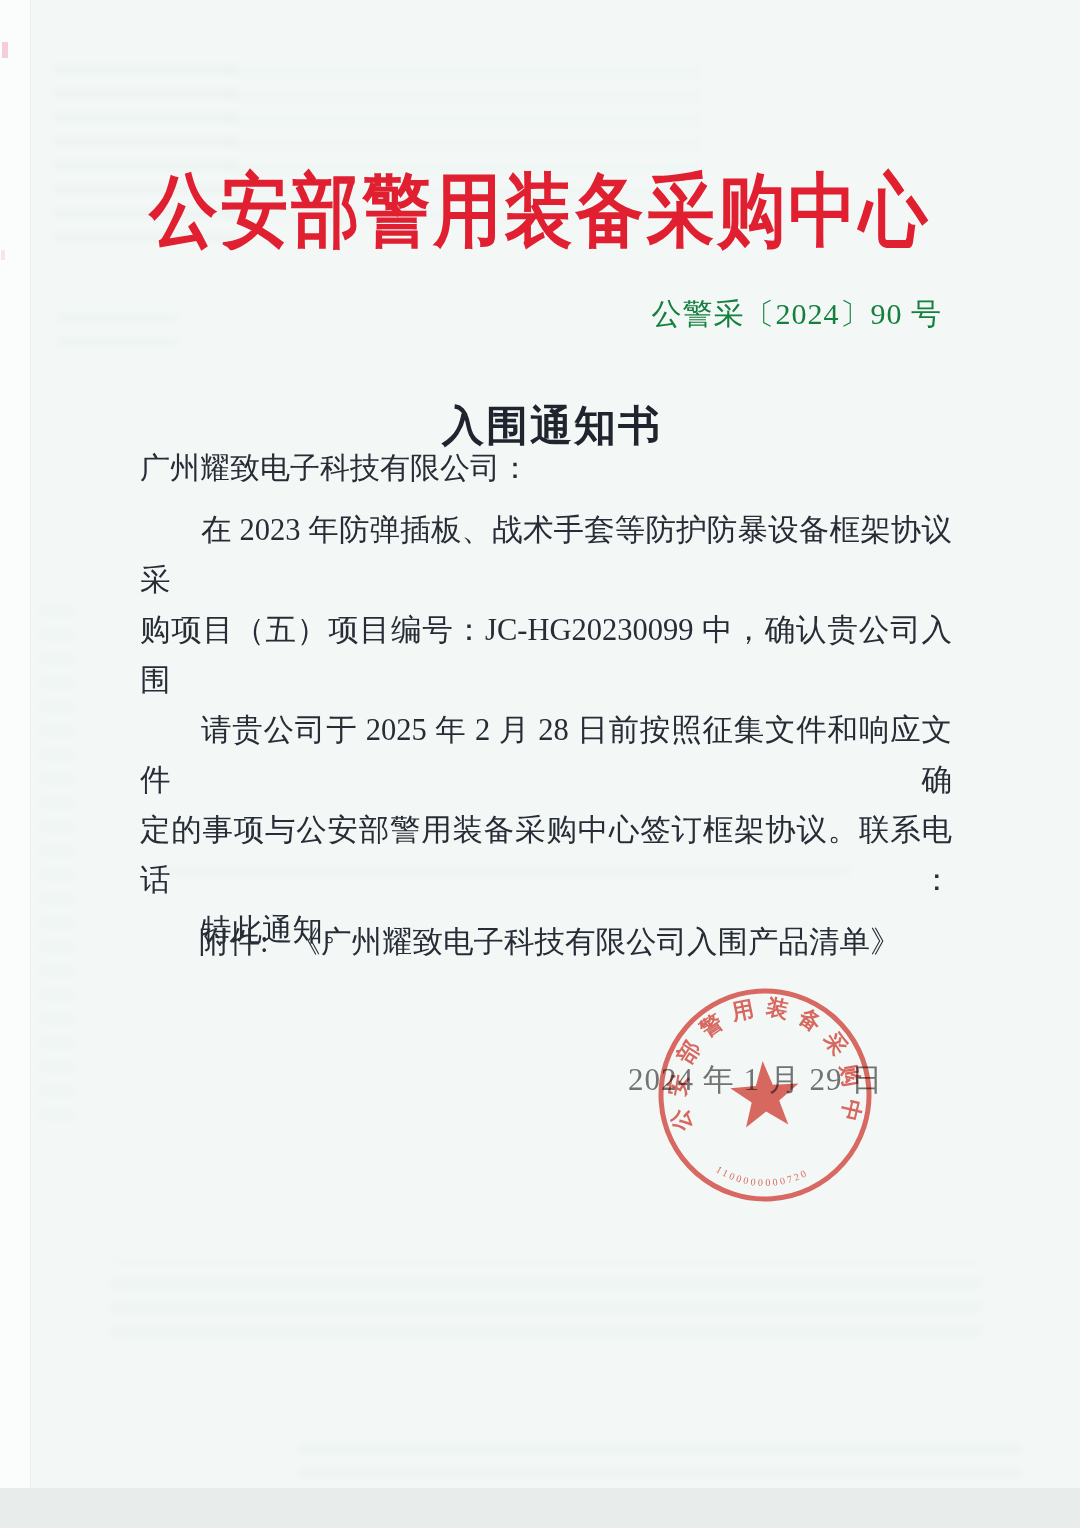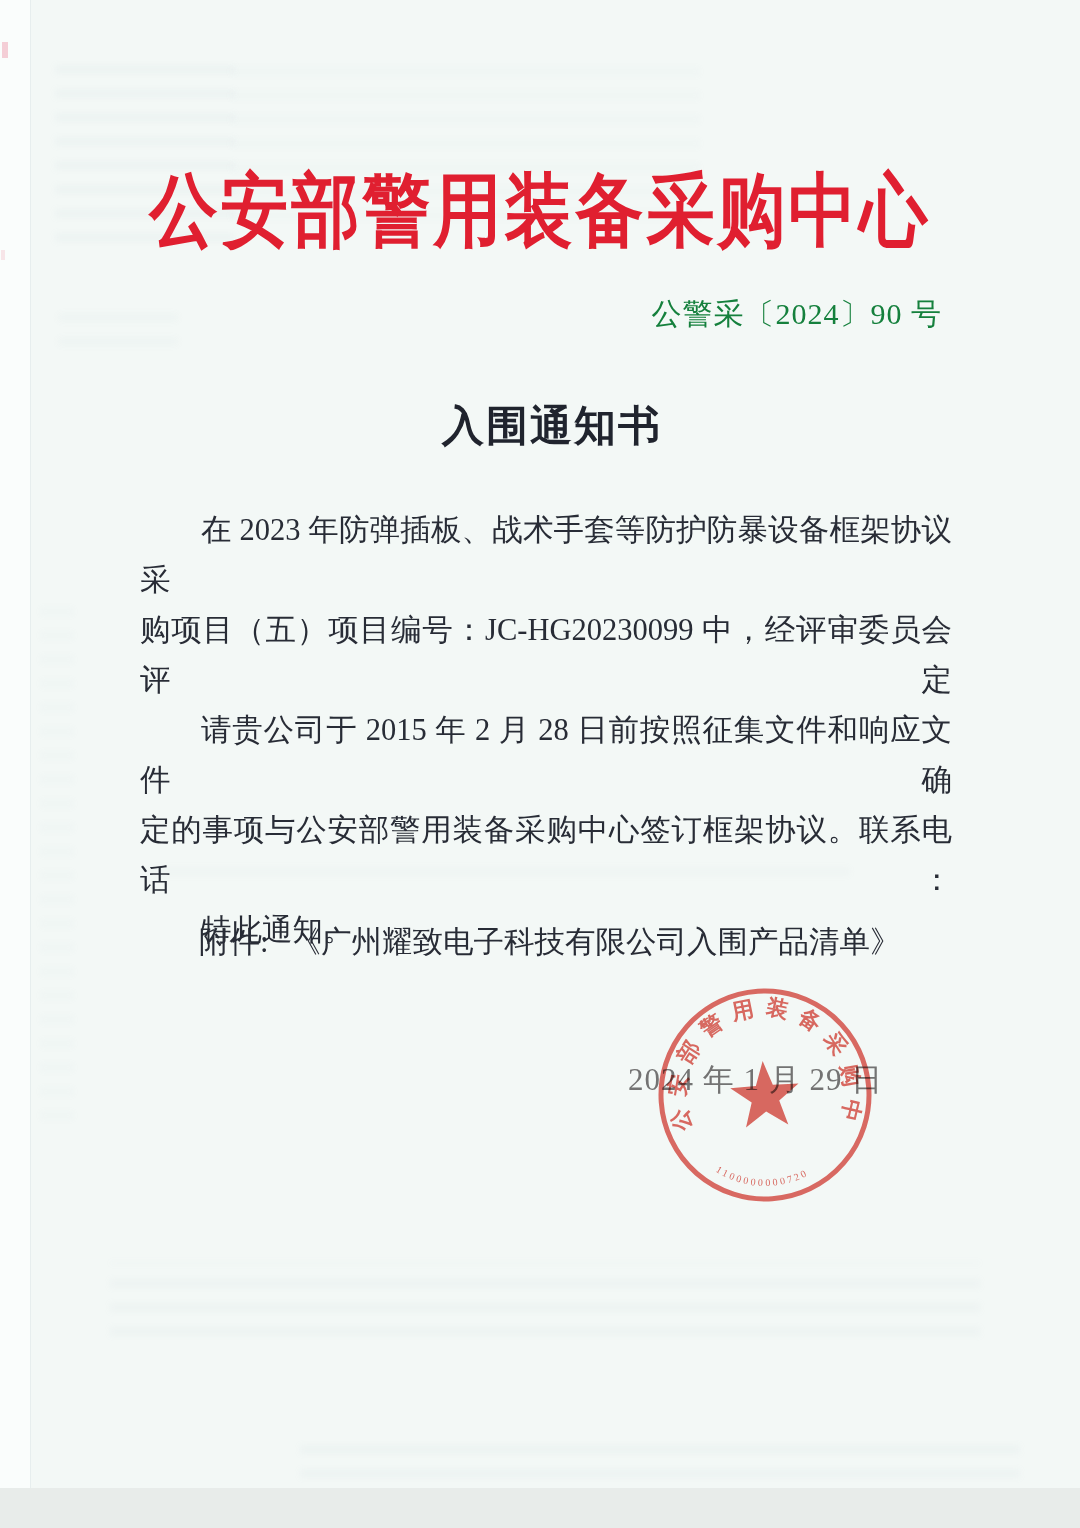--- a/index.html
+++ b/index.html
@@ -110,25 +110,26 @@
   <div class="ghost" style="left:40px; top:600px; width:34px; height:520px; opacity:.3;"></div>
   <div class="ghost" style="left:150px; top:852px; width:700px; height:24px; opacity:.35;"></div>
   <div class="ghost" style="left:110px; top:1262px; width:870px; height:74px; opacity:.5;"></div>
   <div class="ghost" style="left:300px; top:1438px; width:720px; height:88px; opacity:.55;"></div>
 
   <h1 class="org-title">公安部警用装备采购中心</h1>
   <div class="doc-number">公警采〔2024〕90 号</div>
 
   <h2 class="subject">入围通知书</h2>
 
+  <div class="addressee">广州耀致电子科技有限公司：</div>
 
   <div class="body-block">
     <div class="bline ind">在 2023 年防弹插板、战术手套等防护防暴设备框架协议采</div>
-    <div class="bline">购项目（五）项目编号：JC-HG20230099 中，经评审委员会评定</div>
-    <div class="bline ind">请贵公司于 2015 年 2 月 28 日前按照征集文件和响应文件确</div>
+    <div class="bline">购项目（五）项目编号：JC-HG20230099 中，确认贵公司入围</div>
+    <div class="bline ind">请贵公司于 2025 年 2 月 28 日前按照征集文件和响应文件确</div>
     <div class="bline">定的事项与公安部警用装备采购中心签订框架协议。联系电话：</div>
     <div class="bline ind noj">特此通知。</div>
   </div>
 
   <div class="attachment">
     <span class="att-label">附件:</span><span>《广州耀致电子科技有限公司入围产品清单》</span>
   </div>
 
   <div class="issue-date">2024 年 1 月 29 日</div>
 

